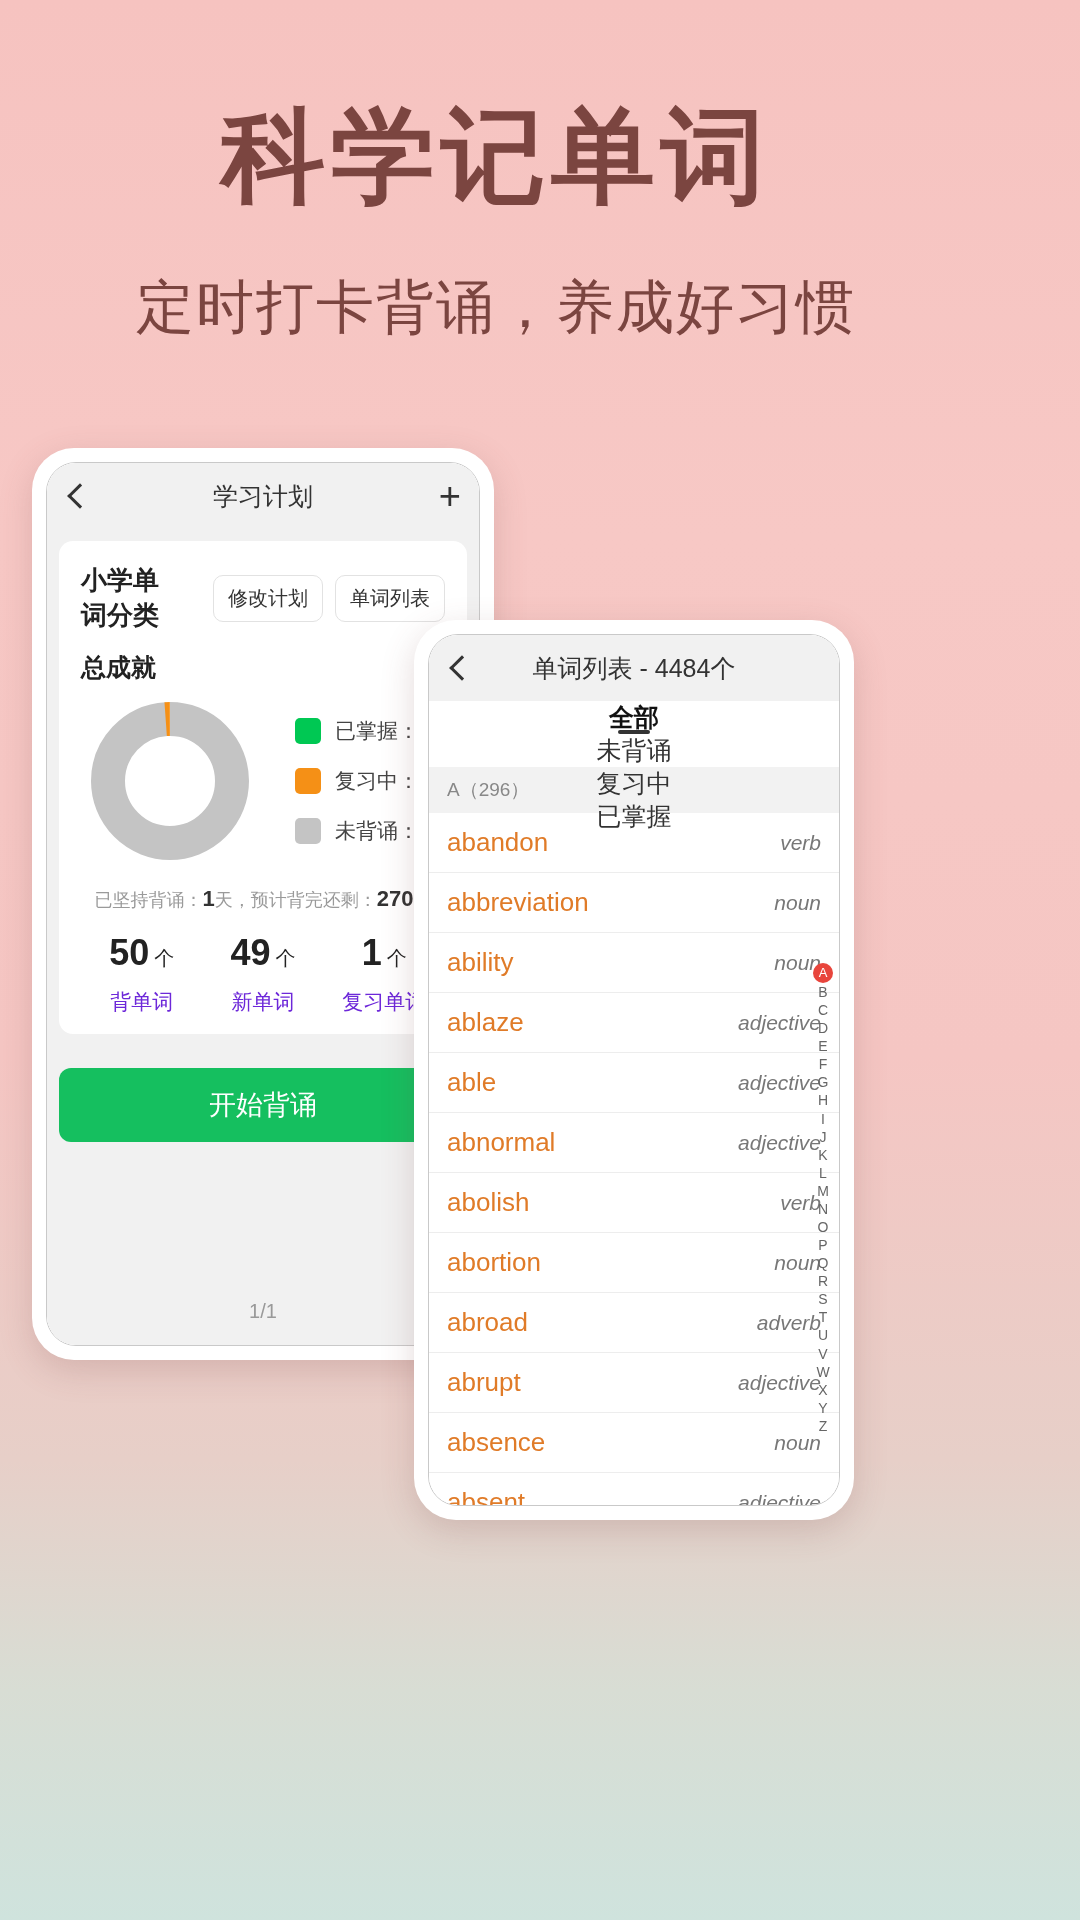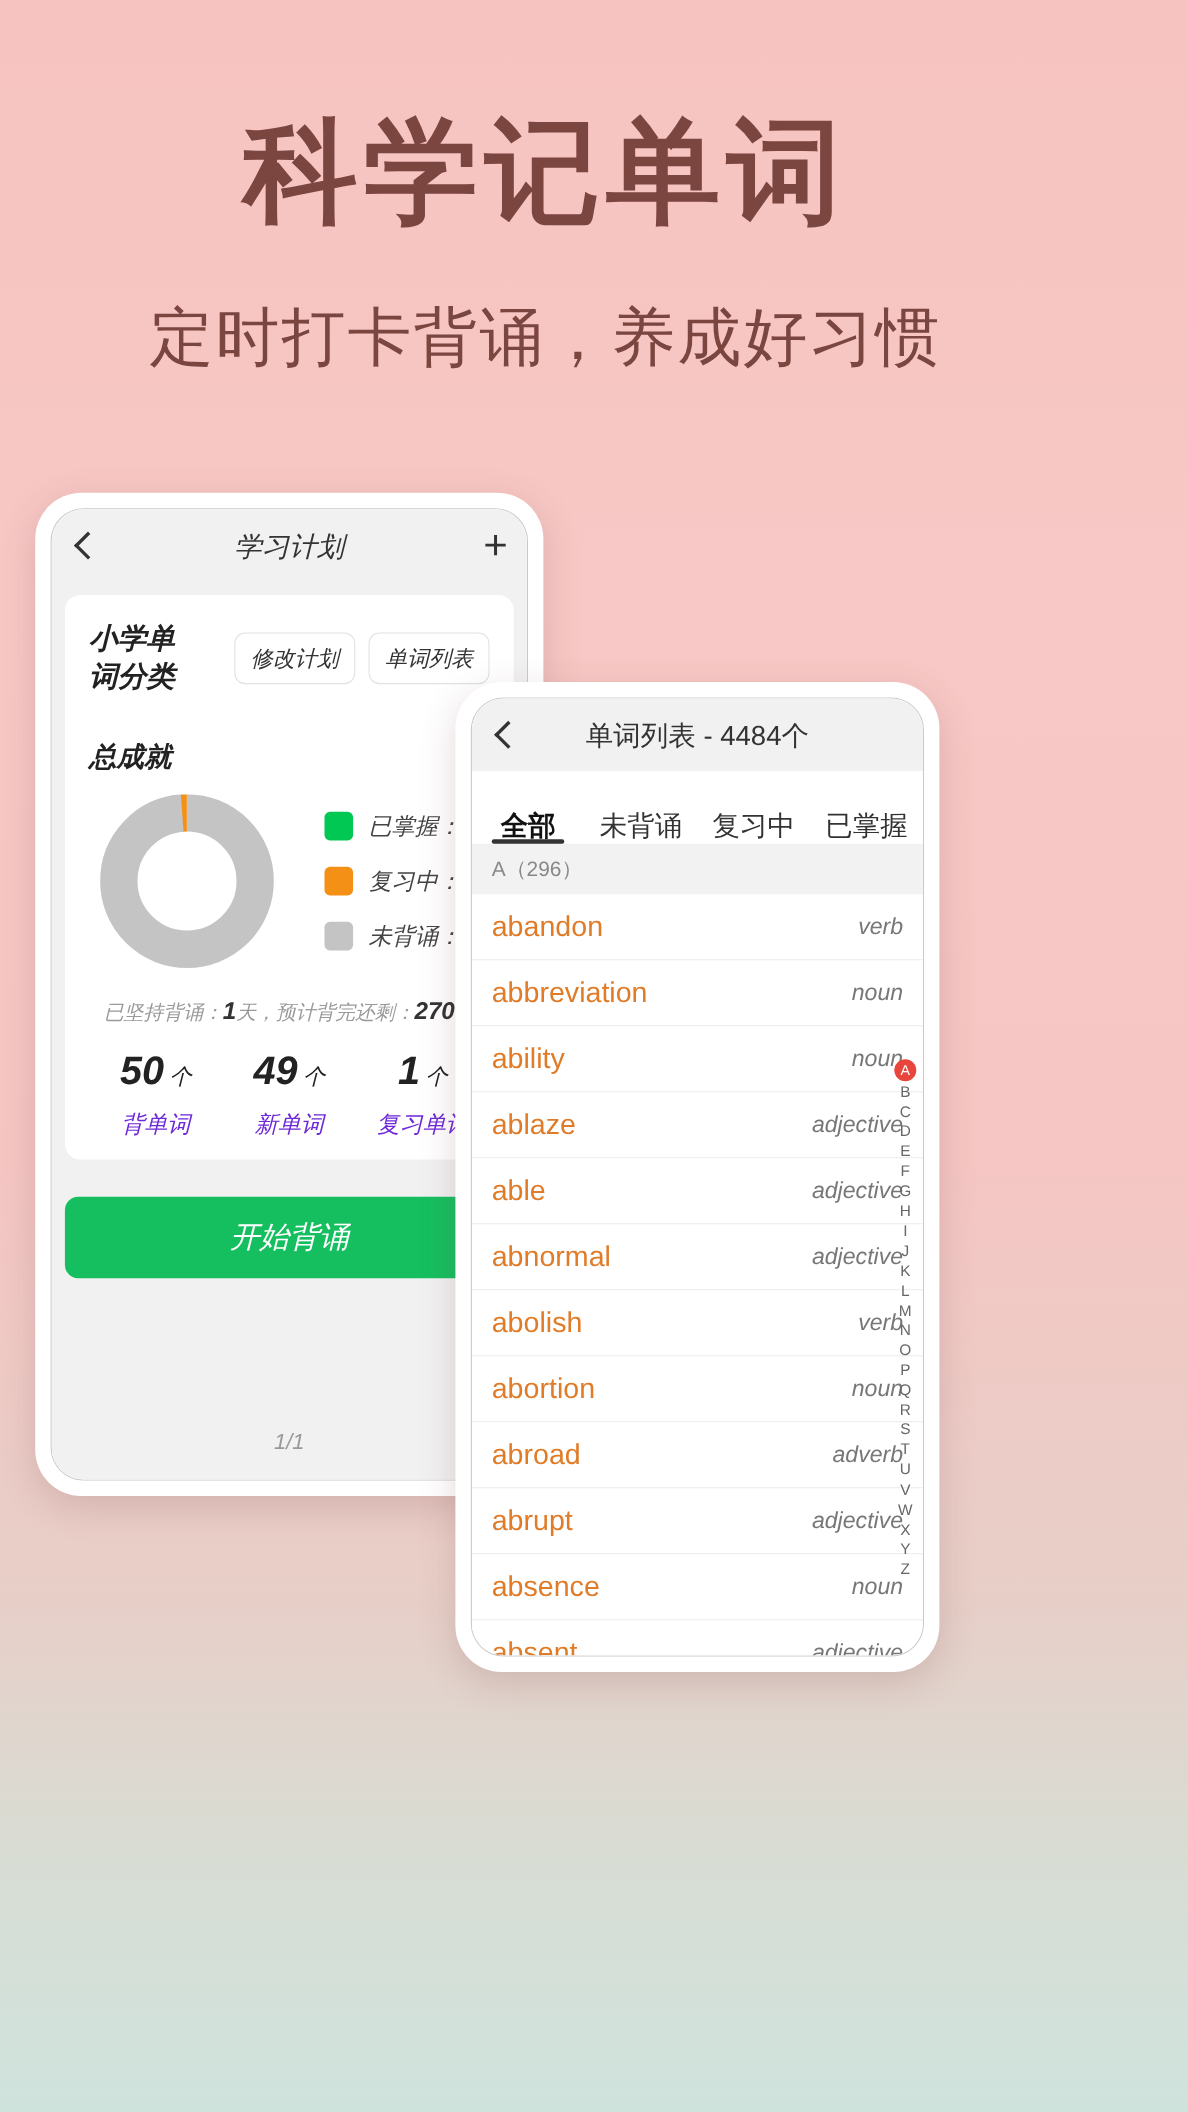--- a/index.html
+++ b/index.html
@@ -28,21 +28,21 @@
   .phone {
     position:absolute; background:#ffffff; border-radius:42px;
     box-shadow:0 10px 34px rgba(120,70,70,.20);
     overflow:hidden;
   }
   .phone-inner {
     position:absolute; left:14px; right:14px; top:14px; bottom:14px;
     border:1px solid #c9c9c9; border-radius:30px; overflow:hidden; background:#fff;
   }
 
-  #phone-left { left:32px; top:448px; width:462px; height:912px;font-style:italic; }
+  #phone-left { left:32px; top:448px; width:462px; height:912px; }
   #phone-right { left:414px; top:620px; width:440px; height:900px; z-index:5; }
 
   
   .navbar {
     height:66px; background:#f1f1f1; display:flex; align-items:center;
     padding:0 18px; position:relative; flex:0 0 auto;
   }
   .nav-title {
     position:absolute; left:0; right:0; text-align:center;
     font-size:25px; color:#333; font-weight:400; pointer-events:none;
@@ -63,21 +63,21 @@
   .card {
     background:#fff; border-radius:14px; margin:0 12px; padding:22px 22px 18px 22px;
   }
   .card-head { display:flex; align-items:center;gap:48px; }
   .card-title { font-size:26px; font-weight:700; color:#222; }
   .pill-row { margin-left:auto; display:flex; gap:12px; }
   .pill {
     border:1px solid #e2e2e2; border-radius:10px; padding:9px 14px;
     font-size:20px; color:#333; background:#fff; white-space:nowrap;
   }
-  .sec-title { font-size:25px; font-weight:700; color:#222; margin-top:38px; }
+  .sec-title { font-size:25px; font-weight:700; color:#222; margin-top:18px; }
 
   .chart-row { display:flex; align-items:center; margin-top:18px; }
   .donut { position:relative; width:158px; height:158px; margin-left:10px; }
   .donut svg { display:block; }
   .legend { margin-left:46px; display:flex; flex-direction:column; gap:22px; }
   .legend-item { display:flex; align-items:center; font-size:21px; color:#444; white-space:nowrap; }
   .swatch { width:26px; height:26px; border-radius:5px; margin-right:14px; flex:0 0 auto; }
   .legend-val { font-weight:700; color:#222; text-decoration:underline; margin-left:4px; }
 
   .streak { margin-top:26px; font-size:18px; color:#9a9a9a; text-align:center; white-space:nowrap; }
@@ -93,21 +93,21 @@
   .cta {
     margin:34px 12px 0 12px; height:74px; border-radius:12px; background:#15bf5f;
     color:#fff; font-size:27px; display:flex; align-items:center; justify-content:center;
   }
   .page-ind {
     position:absolute; bottom:22px; left:0; right:0; text-align:center;
     font-size:20px; color:#999;
   }
 
   
-  .tabs { display:flex; background:#fff; height:66px; align-items:flex-end; }
+  .tabs { display:flex; background:#fff; height:66px; align-items:center;flex-direction:column; }
   .tab {
     flex:1; display:flex; align-items:center; justify-content:center;
     font-size:25px; color:#333; position:relative;
   }
   .tab.active { font-weight:700; color:#111; }
   .tab.active:after {
     content:""; position:absolute; bottom:0; left:18%; right:18%;
     height:4px; background:#333; border-radius:2px;
   }
   .sec-band {

